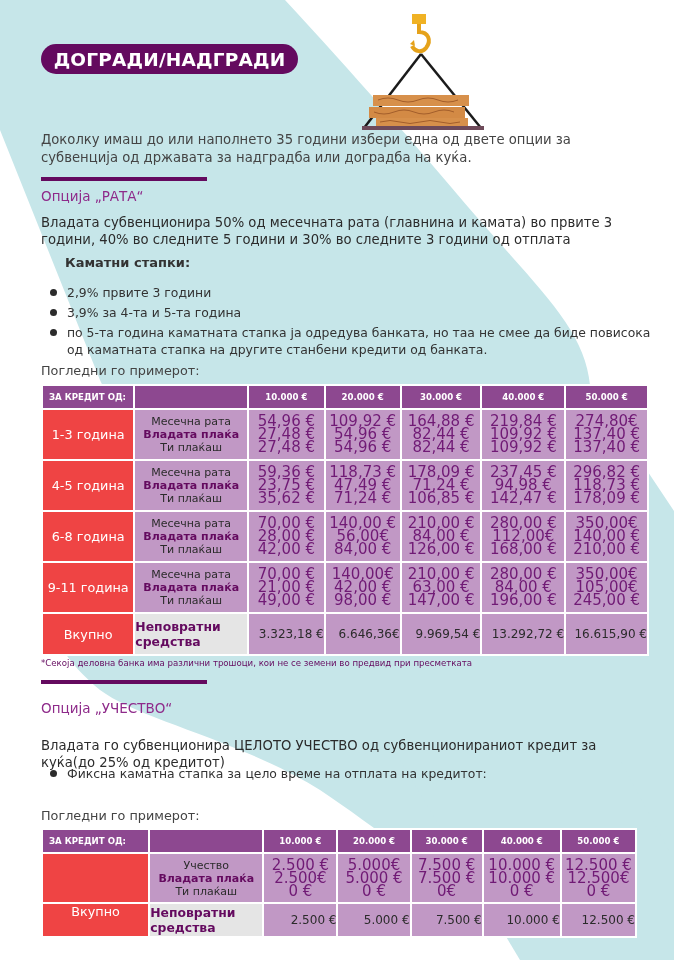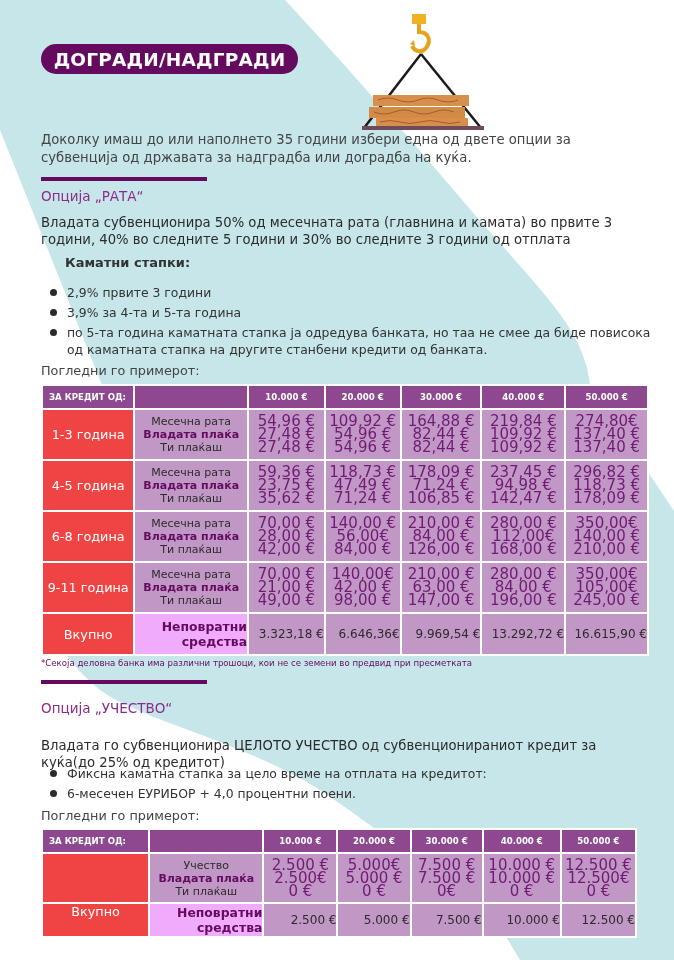--- a/index.html
+++ b/index.html
@@ -33,21 +33,21 @@
   .footnote { position: absolute; left: 41px; top: 658px; font-size: 8.6px; color: #640a5f; }
 
   table.grid { position: absolute; border-collapse: collapse; font-size: 12px; }
   table.grid td, table.grid th { border: 2px solid #ffffff; padding: 0; }
   table.grid th { background: #8d4890; color: #fff; font-size: 8.6px; font-weight: bold; height: 22px; text-align: center; }
   table.grid th.left { text-align: left; padding-left: 6px; }
   td.period { background: #ef4444; color: #fff; font-size: 12.8px; text-align: center; }
   td.labels { background: #c198c5; text-align: center; font-size: 11px; line-height: 13px; color: #2b2b2b; margin-top: 24px; }
   td.labels .gov { color: #640a5f; font-weight: bold; }
   td.vals { background: #c198c5; text-align: center; padding-right: 8px; font-size: 15px; line-height: 13px; color: #701a75; }
-  td.total-label { background: #f0abfc; text-align: right; color: #640a5f; font-weight: bold; font-size: 12.4px; line-height: 15px; }
+  td.total-label { background: #e5e5e5; text-align: left; color: #640a5f; font-weight: bold; font-size: 12.4px; line-height: 15px; }
   td.total-val { background: #c198c5; text-align: right; padding-right: 8px; font-size: 12px; color: #2b2b2b; }
   .cellline { display: block; white-space: nowrap; }
 </style>
 </head>
 <body>
 
 <svg id="bg" viewBox="0 0 674 960" xmlns="http://www.w3.org/2000/svg">
   <path d="M0,0 L285,0 C350,70 420,150 475,215 C540,290 585,330 590,385 L680,520 L680,960 L540,960
            C470,900 380,830 320,790 C240,740 140,720 100,690 C40,640 30,590 90,540
            C120,500 130,440 100,380 L0,130 Z" fill="#c6e6e9"></path>
@@ -257,21 +257,20 @@
   </table>
 
   <div class="footnote">*Секоја деловна банка има различни трошоци, кои не се земени во предвид при пресметката</div>
 
   <div class="rule" style="top:680px;"></div>
   <div class="opt-title" style="top:700px;">Опција  „УЧЕСТВО“</div>
   <div class="para" style="top:721px; width:560px;margin-top:16px;">Владата го субвенционира ЦЕЛОТО УЧЕСТВО од субвенционираниот кредит за куќа(до 25% од кредитот)</div>
 
   <ul class="bullets" style="top:765px;">
     <li><span class="dot"></span><span>Фиксна каматна стапка за цело време на отплата на кредитот:</span></li>
-    <li><span class="dot"></span><span>6-месечен ЕУРИБОР + 4,0 процентни поени.</span></li>
   </ul>
 
   <div class="look" style="top:808px;">Погледни го примерот:</div>
 
   <table class="grid" id="uch-table" style="left:41px; top:828px; width:596px;">
     <colgroup>
       <col style="width:107px">
         <col style="width:114px">
         <col style="width:74px">
         <col style="width:73px">

